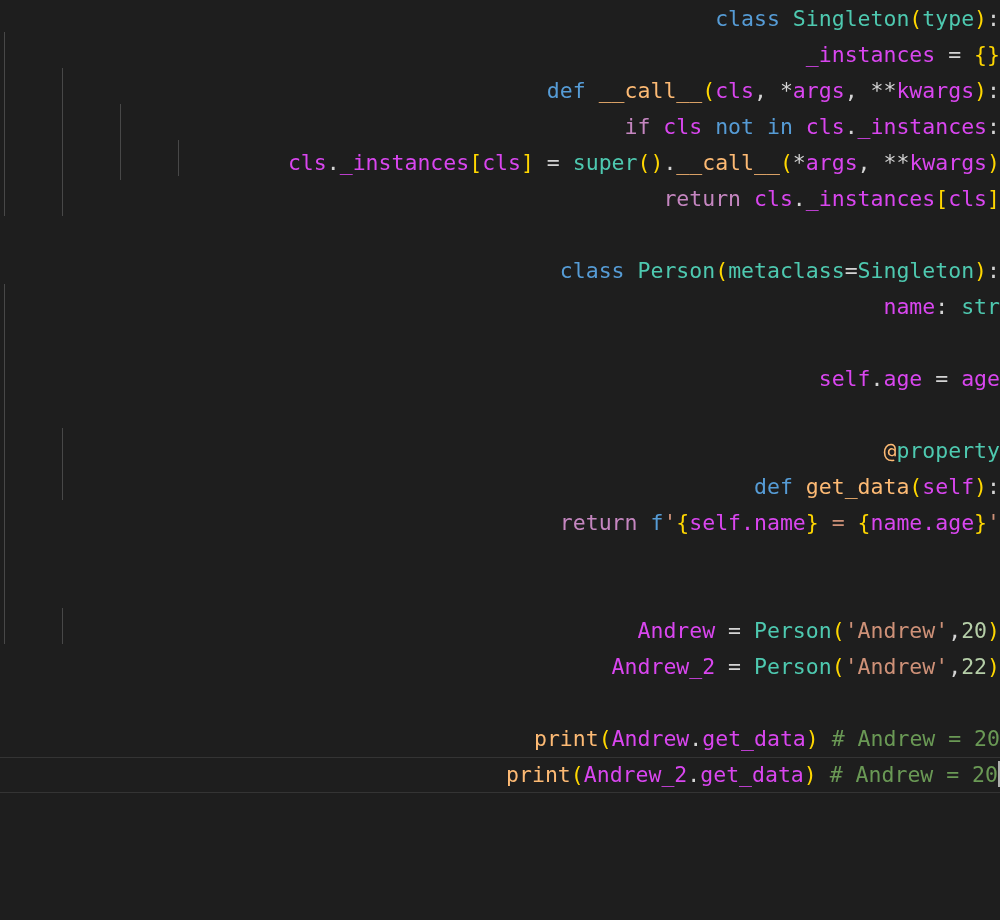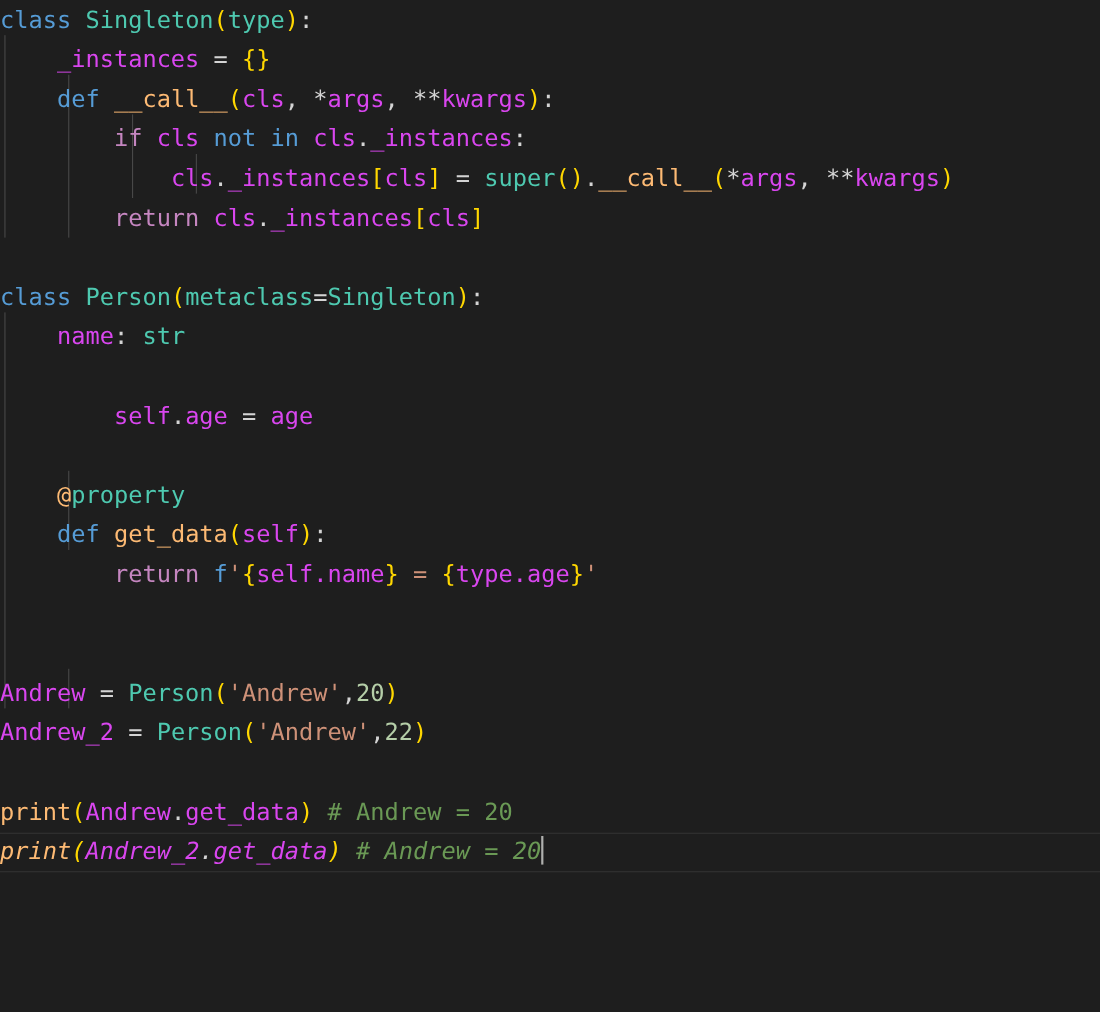--- a/index.html
+++ b/index.html
@@ -14,38 +14,38 @@
   }
   #editor {
     position: relative;
     width: 1000px; height: 920px;
     background: #1e1e1e;
     padding: 0;
   }
   .code-area {
     position: relative;
     padding-top: 1px;
+    text-align: right;
   }
   .line {
     position: relative;
     height: 36px;
     line-height: 36px;
     font-size: 21.5px;
     letter-spacing: 0px;
     white-space: pre;
     color: #d4d4d4;
     padding-left: 0px;
   }
   .line.current {
     background: #1e1e1e;
     border-top: 1px solid #343434;
     border-bottom: 1px solid #343434;
     height: 36px;
     line-height: 34px;
-    font-style: italic;
   }
   
   .guides {
     position: absolute;
     top: 0; left: 0;
     width: 1000px; height: 920px;
     pointer-events: none;
   }
   .guide {
     position: absolute;
@@ -117,21 +117,21 @@
 
 
     <div class="line"><span class="plain">        </span><span class="var">self</span><span class="op">.</span><span class="var">age</span><span class="op"> = </span><span class="var">age</span></div>
 
     <div class="line">&nbsp;</div>
 
     <div class="line"><span class="plain">    </span><span class="fn">@</span><span class="cls">property</span></div>
 
     <div class="line"><span class="plain">    </span><span class="kw">def</span> <span class="fn">get_data</span><span class="punc">(</span><span class="var">self</span><span class="punc">)</span><span class="op">:</span></div>
 
-    <div class="line"><span class="plain">        </span><span class="kw2">return</span> <span class="kw">f</span><span class="str">'</span><span class="punc">{</span><span class="var">self.name</span><span class="punc">}</span><span class="str"> = </span><span class="punc">{</span><span class="var">type.age</span><span class="punc">}</span><span class="str">'</span></div>
+    <div class="line"><span class="plain">        </span><span class="kw2">return</span> <span class="kw">f</span><span class="str">'</span><span class="punc">{</span><span class="var">self.name</span><span class="punc">}</span><span class="str"> = </span><span class="punc">{</span><span class="var">name.age</span><span class="punc">}</span><span class="str">'</span></div>
 
     <div class="line">&nbsp;</div>
 
     <div class="line">&nbsp;</div>
 
     <div class="line"><span class="var">Andrew</span><span class="op"> = </span><span class="cls">Person</span><span class="punc">(</span><span class="str">'Andrew'</span><span class="op">,</span><span class="num">20</span><span class="punc">)</span></div>
 
     <div class="line"><span class="var">Andrew_2</span><span class="op"> = </span><span class="cls">Person</span><span class="punc">(</span><span class="str">'Andrew'</span><span class="op">,</span><span class="num">22</span><span class="punc">)</span></div>
 
     <div class="line">&nbsp;</div>

